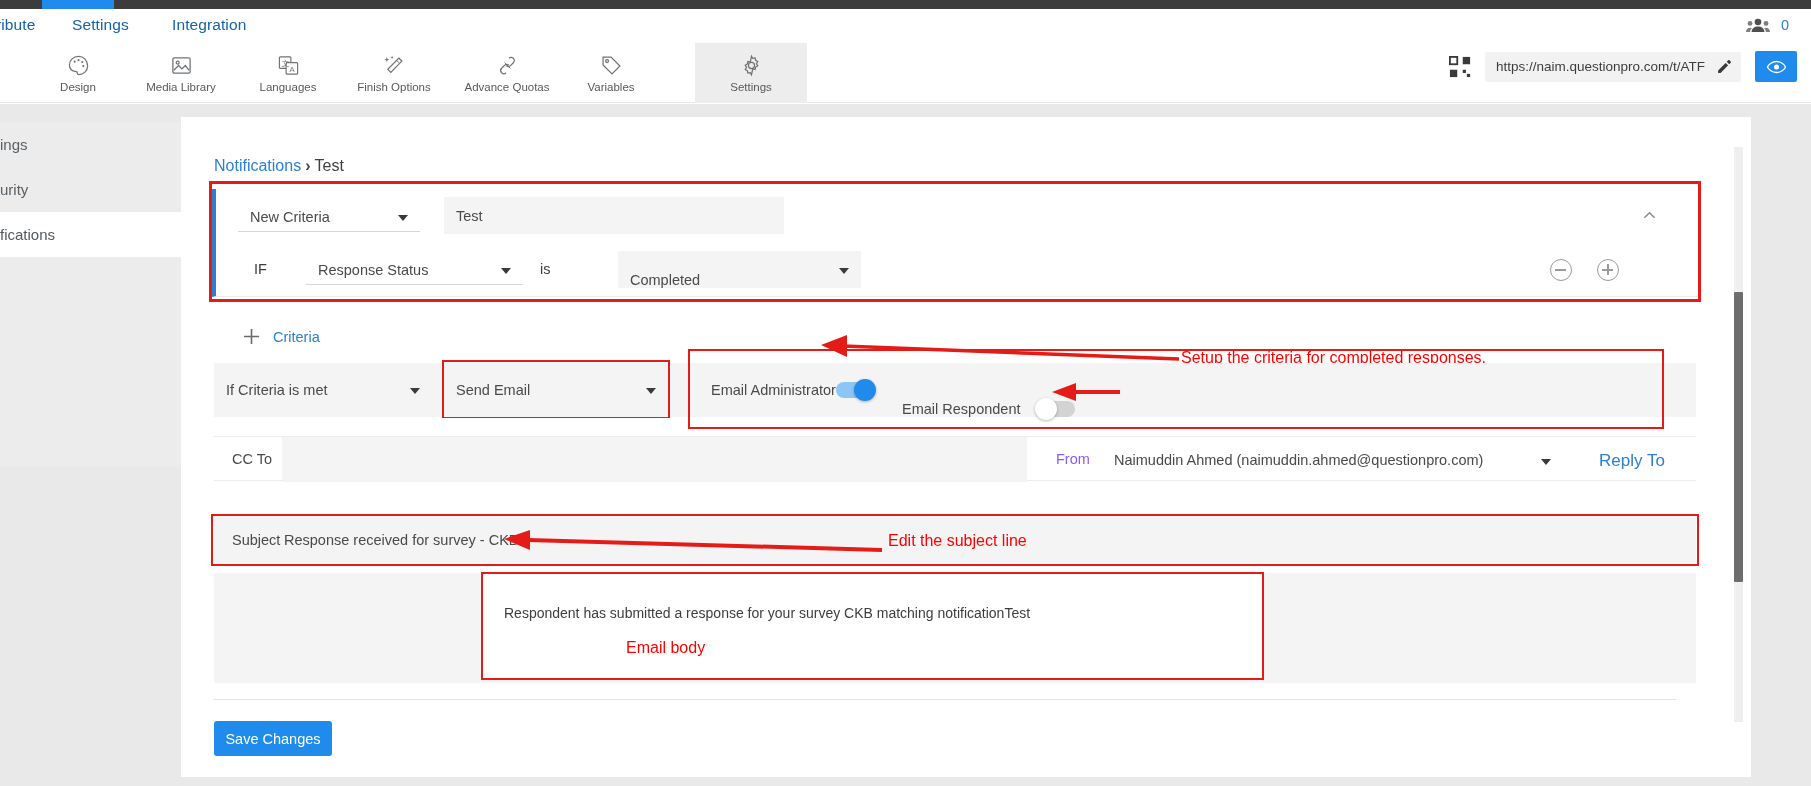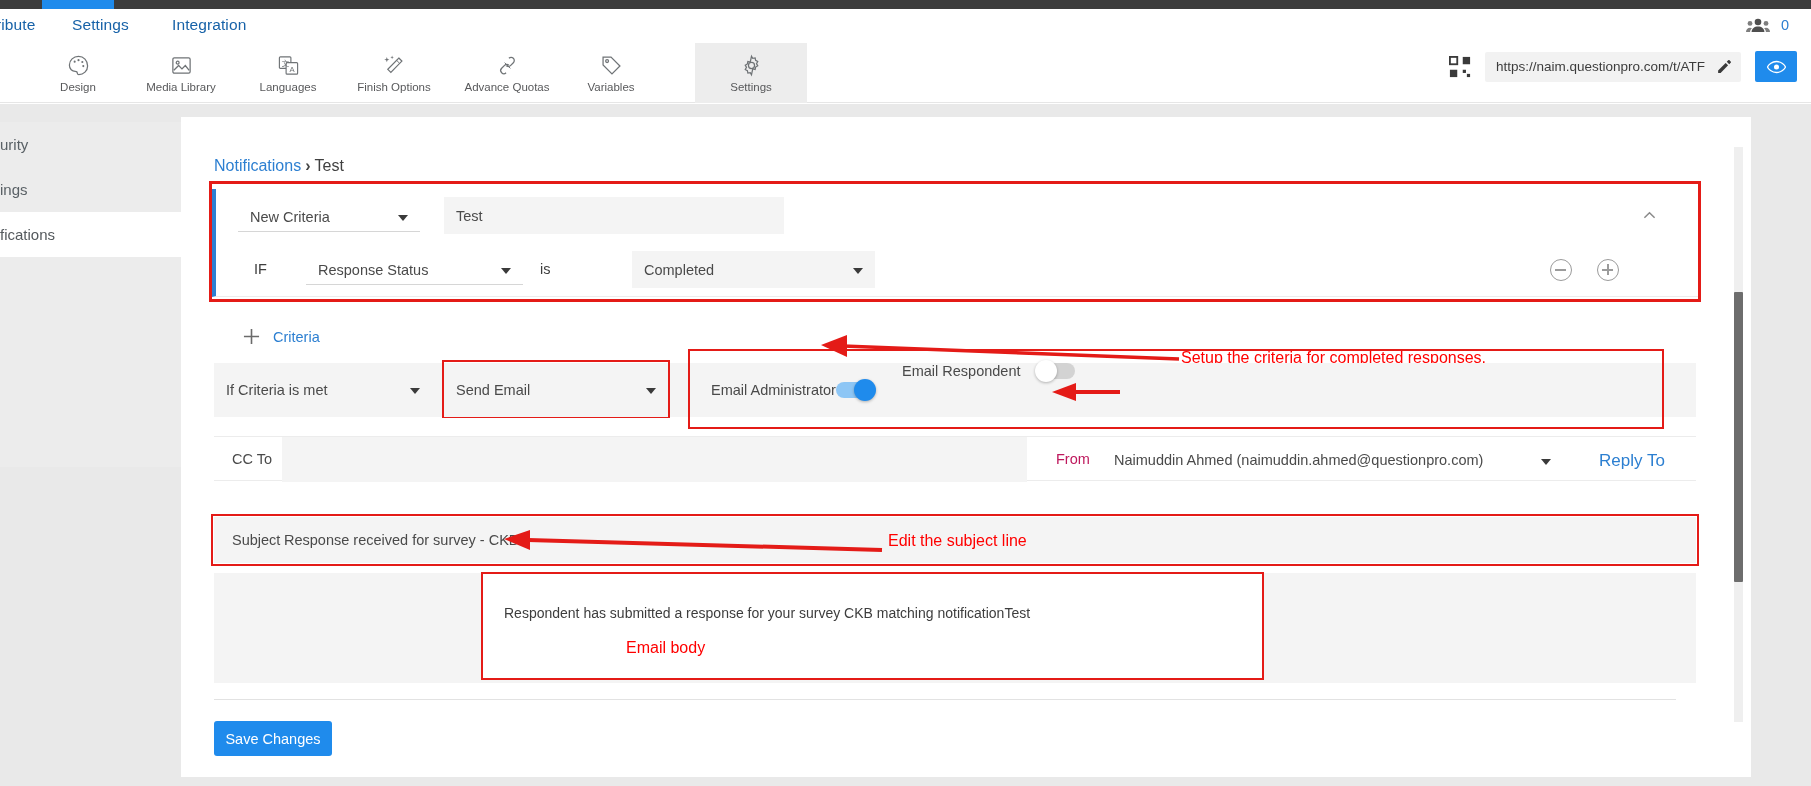--- a/index.html
+++ b/index.html
@@ -363,24 +363,24 @@
           <circle cx="12" cy="8" r="3.2" fill="#fff"></circle>
         </svg>
       </div>
     </div>
   </div>
 
   <div class="body-area">
 
     <div class="sidebar">
       <div class="side-item">
+        <span>ings</span>
+      </div>
+      <div class="side-item">
         <span>urity</span>
-      </div>
-      <div class="side-item">
-        <span>ings</span>
       </div>
       <div class="side-item active">
         <span>fications</span>
       </div>
       <div class="pad"></div>
     </div>
 
     <div class="card">
 
       <div class="breadcrumb">
@@ -404,21 +404,21 @@
           </svg>
         </div>
 
         <div class="crit-row2">
           <span class="plainlabel" style="position:absolute;left:38px;top:14px;height:24px;">IF</span>
           <div class="sel underline-sel" style="position:absolute;left:90px;top:12px;width:217px;height:30px;">
             <span>Response Status</span>
             <span class="caret"></span>
           </div>
           <span class="plainlabel" style="position:absolute;left:324px;top:14px;height:24px;">is</span>
-          <div class="sel" style="position:absolute;left:416px;top:8px;width:243px;height:37px;">
+          <div class="sel" style="position:absolute;left:402px;top:8px;width:243px;height:37px;align-items:flex-end;">
             <span>Completed</span>
             <span class="caret"></span>
           </div>
           <div class="circ-btn" style="right:126px;top:16px;"></div>
           <div class="circ-btn plus" style="right:79px;top:16px;"></div>
         </div>
       </div>
 
       <svg style="position:absolute;left:640px;top:216px;" width="360" height="28">
         <path d="M358 26 L22 13" stroke="#e41b17" stroke-width="3.5" fill="none"></path>
@@ -448,39 +448,39 @@
 
         <div class="redbox" style="left:474px;top:-14px;width:976px;height:80px;"></div>
 
         <div style="position:absolute;left:497px;top:0;height:54px;display:flex;align-items:center;">
           <span style="font-size:14.5px;color:#4a4a4a;">Email Administrator</span>
           <div class="toggle on">
             <span class="knob"></span>
           </div>
         </div>
 
-        <div style="position:absolute;left:688px;top:0;height:54px;display:flex;align-items:flex-start;gap:16px;">
+        <div style="position:absolute;left:688px;top:0;height:54px;display:flex;align-items:flex-end;gap:16px;">
           <span style="font-size:14.5px;color:#4a4a4a;">Email Respondent</span>
           <div class="toggle off">
             <span class="knob"></span>
           </div>
         </div>
 
         <svg style="position:absolute;left:838px;top:19px;" width="70" height="20">
           <path d="M68 10 L20 10" stroke="#e41b17" stroke-width="4" fill="none"></path>
           <path d="M0 10 L24 1 L24 19 Z" fill="#e41b17"></path>
         </svg>
       </div>
 
       <div class="ccfrom" style="left:33px;top:319px;width:1482px;height:45px;">
         <span style="position:absolute;left:18px;top:14px;font-size:14.5px;color:#4a4a4a;">CC To</span>
         <div class="cc-input" style="left:68px;width:745px;height:45px;">
           
         </div>
-        <span style="position:absolute;left:842px;top:14px;font-size:14.5px;color:#be185d;">From</span>
+        <span style="position:absolute;left:842px;top:14px;font-size:14.5px;color:#8b5cf6;">From</span>
         <div style="position:absolute;left:900px;top:0;width:500px;height:45px;display:flex;align-items:center;cursor:pointer;">
           <span style="font-size:14.5px;color:#4a4a4a;">Naimuddin Ahmed (naimuddin.ahmed@questionpro.com)</span>
         </div>
         <span class="caret" style="position:absolute;left:1327px;top:22px;border-left:5px solid transparent;border-right:5px solid transparent;border-top:6px solid #3a3a3a;width:0;height:0;"></span>
         <span style="position:absolute;left:1385px;top:14px;font-size:17px;color:#2c7fd1;cursor:pointer;">Reply To</span>
       </div>
 
       <div class="redbox" style="left:30px;top:397px;width:1488px;height:52px;"></div>
       <div class="subject-row" style="left:33px;top:400px;width:1482px;height:46px;">
         <span style="position:absolute;left:18px;top:15px;font-size:14.5px;color:#4a4a4a;">Subject</span>

